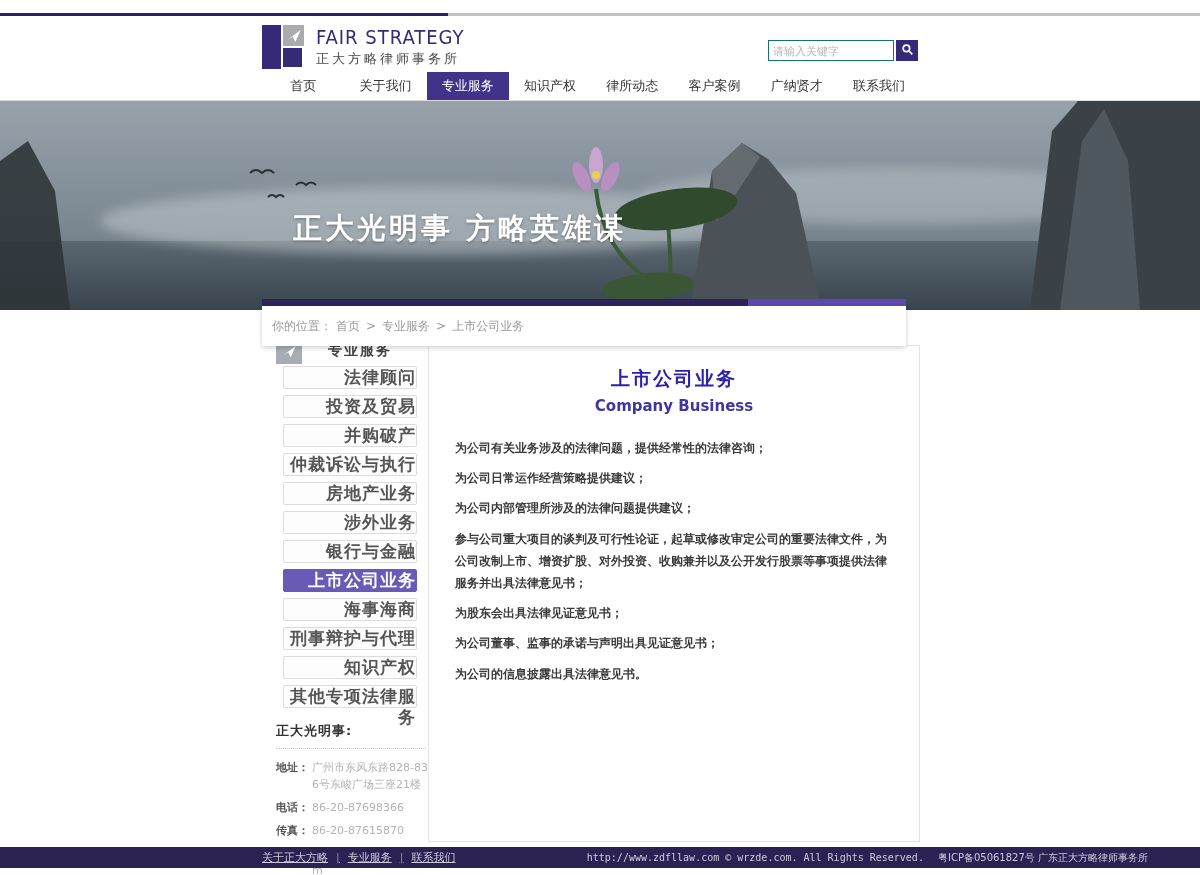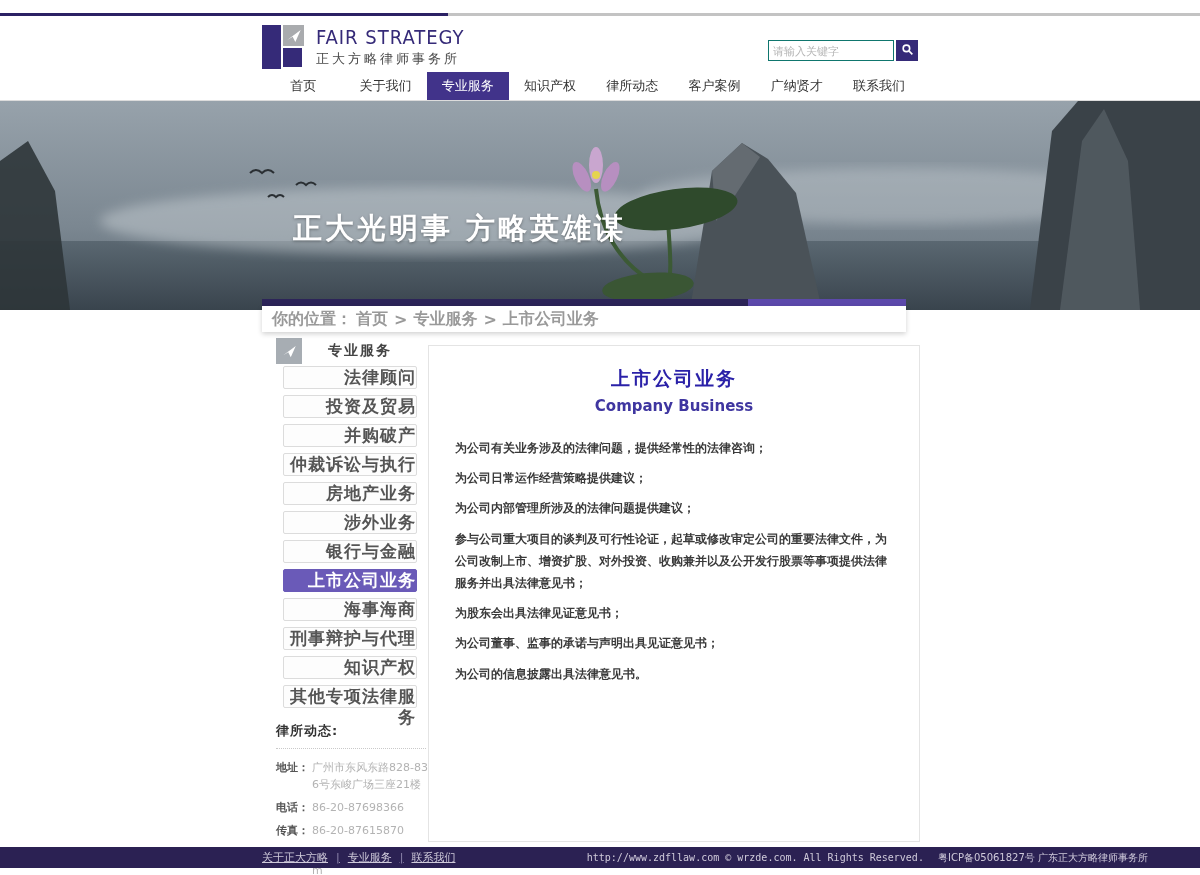--- a/index.html
+++ b/index.html
@@ -32,21 +32,21 @@
   .nav-item { flex:1; text-align:center; line-height:28px; font-size:13px; color:#333; text-decoration:none; cursor:pointer; }
   .nav-item.active { background:#41338a; color:#fff; }
 
   
   .banner { left:0; top:101px; width:1200px; height:209px; overflow:hidden; background:linear-gradient(180deg,#8e99a2 0%,#7d8993 55%,#55626c 75%,#414d57 100%); }
   .hero-slogan { position:absolute; left:293px; top:108px; font-size:29px; font-weight:bold; color:#fff; letter-spacing:3px; text-shadow:0 1px 3px rgba(0,0,0,.35); }
 
   
   .bbar-dark  { left:262px; top:299px; width:486px; height:7px; background:#2c2458; z-index:5; }
   .bbar-light { left:748px; top:299px; width:158px; height:7px; background:#5c49ab; z-index:5; }
-  .crumbstrip { left:262px; top:306px; width:644px; height:26px; background:#fff; z-index:5; box-shadow:0 2px 5px rgba(0,0,0,.18); display:flex; align-items:center; padding-left:10px; font-size:16px; color:#999;font-weight:bold; }
+  .crumbstrip { left:262px; top:306px; width:644px; height:40px; background:#fff; z-index:5; box-shadow:0 2px 5px rgba(0,0,0,.18); display:flex; align-items:center; padding-left:10px; font-size:12px; color:#999; }
   .crumbstrip a { color:#999; text-decoration:none; margin:0 4px; cursor:pointer; }
   .crumbstrip .sep { margin:0 2px; }
 
   
   .side-head { left:262px; top:338px; width:168px; height:26px; display:flex; align-items:center; }
   .side-head-icon { width:26px; height:26px; background:#a7adb3; margin-left:14px; display:flex; align-items:center; justify-content:center; }
   .side-head-label { margin-left:26px; font-size:14px; font-weight:bold; color:#444; letter-spacing:2px; }
   .side-menu { left:283px; top:366px; width:134px; }
   .side-item { display:block; width:134px; height:23px; line-height:21px; text-align:right; border:1px solid #dcdcdc; border-radius:2px; background:#fdfdfd; color:#555; font-size:17px; font-weight:bold; text-decoration:none; margin-bottom:6px; cursor:pointer; letter-spacing:1px; }
   .side-item.active { background:#6a5ab8; border-color:#6a5ab8; color:#fff; }
@@ -193,21 +193,21 @@
   <a class="side-item">涉外业务</a>
   <a class="side-item">银行与金融</a>
   <a class="side-item active">上市公司业务</a>
   <a class="side-item">海事海商</a>
   <a class="side-item">刑事辩护与代理</a>
   <a class="side-item">知识产权</a>
   <a class="side-item">其他专项法律服务</a>
 </div>
 
 <div class="abs contact">
-  <div class="contact-head">律所动态:</div>
+  <div class="contact-head">正大光明事:</div>
   <div class="contact-sep"></div>
   <div class="c-row">
     <span class="c-label">地址：</span>
     <span class="c-value">广州市东风东路828-836号东峻广场三座21楼</span>
   </div>
   <div class="c-row">
     <span class="c-label">电话：</span>
     <span class="c-value">86-20-87698366</span>
   </div>
   <div class="c-row">

